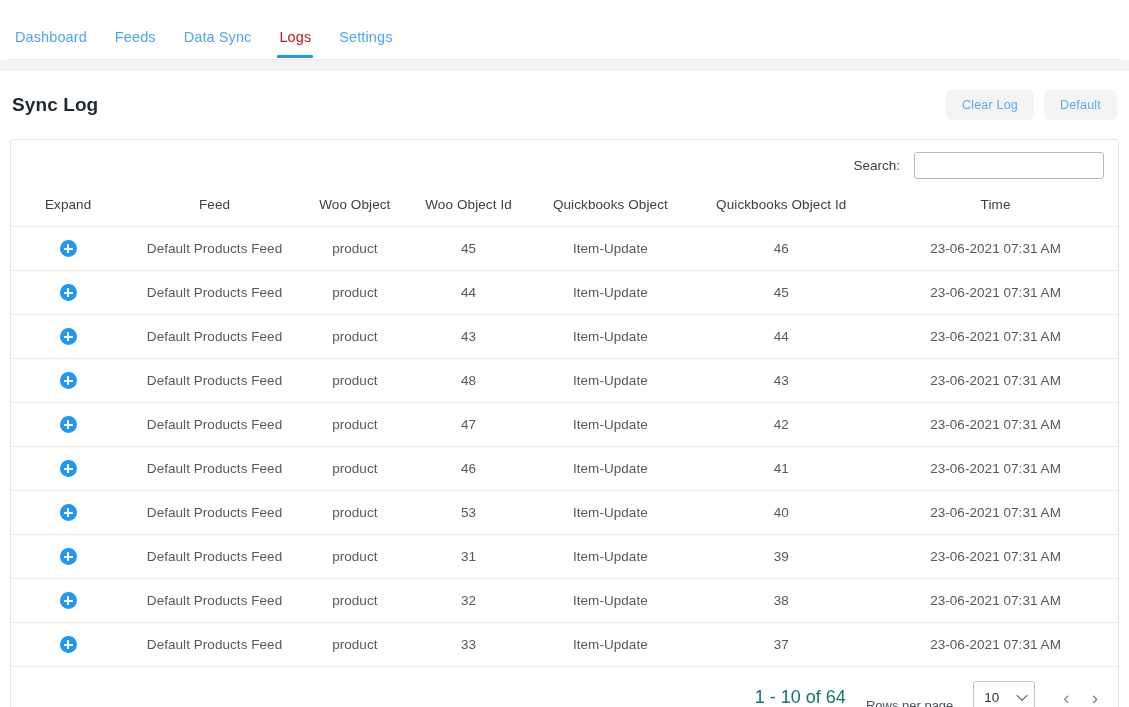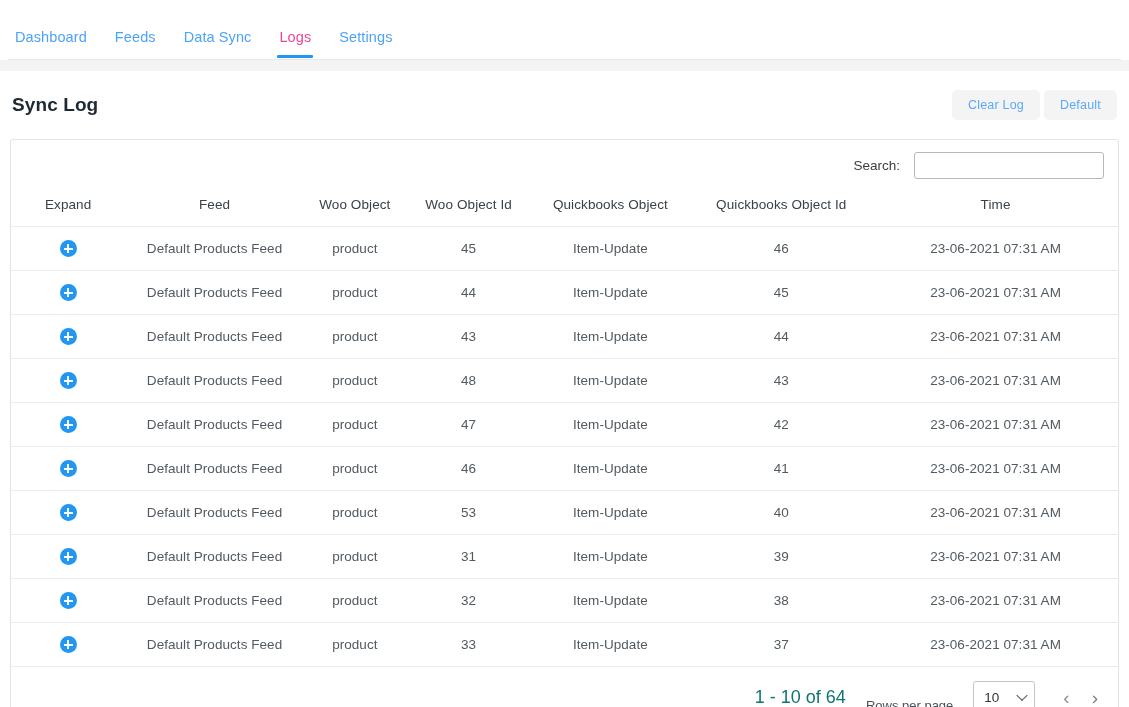--- a/index.html
+++ b/index.html
@@ -30,21 +30,21 @@
   }
   .tab {
     position: relative;
     font-size: 14.5px;
     color: #4da3f7;
     padding: 10px 14px 12px 14px;
     cursor: pointer;
     white-space: nowrap;
     letter-spacing: 0.1px;
   }
-  .tab.active { color: #ec4899; }
+  .tab.active { color: #b91c1c; }
   .tab.active .tab-underline {
     position: absolute;
     left: 12px; right: 12px; bottom: -1px;
     height: 3px;
     background: #2196f3;
     border-radius: 1px;
   }
   .tab-underline { display: none; }
   .tab.active .tab-underline { display: block; }
 
@@ -60,21 +60,21 @@
     justify-content: space-between;
     height: 68px;
     padding: 0 2px 0 2px;
   }
   .page-title {
     font-size: 19px;
     font-weight: bold;
     color: #1f2933;
     letter-spacing: 0.1px;
   }
-  .head-actions { display: flex; gap: 4px; align-items: center; }
+  .head-actions { display: flex; gap: 10px; align-items: center; }
   .btn {
     background: #f4f4f4;
     border: none;
     border-radius: 5px;
     color: #5aaaf7;
     font-size: 12.5px;
     font-family: "Liberation Sans", sans-serif;
     padding: 9px 16px;
     cursor: pointer;
     line-height: 1;

